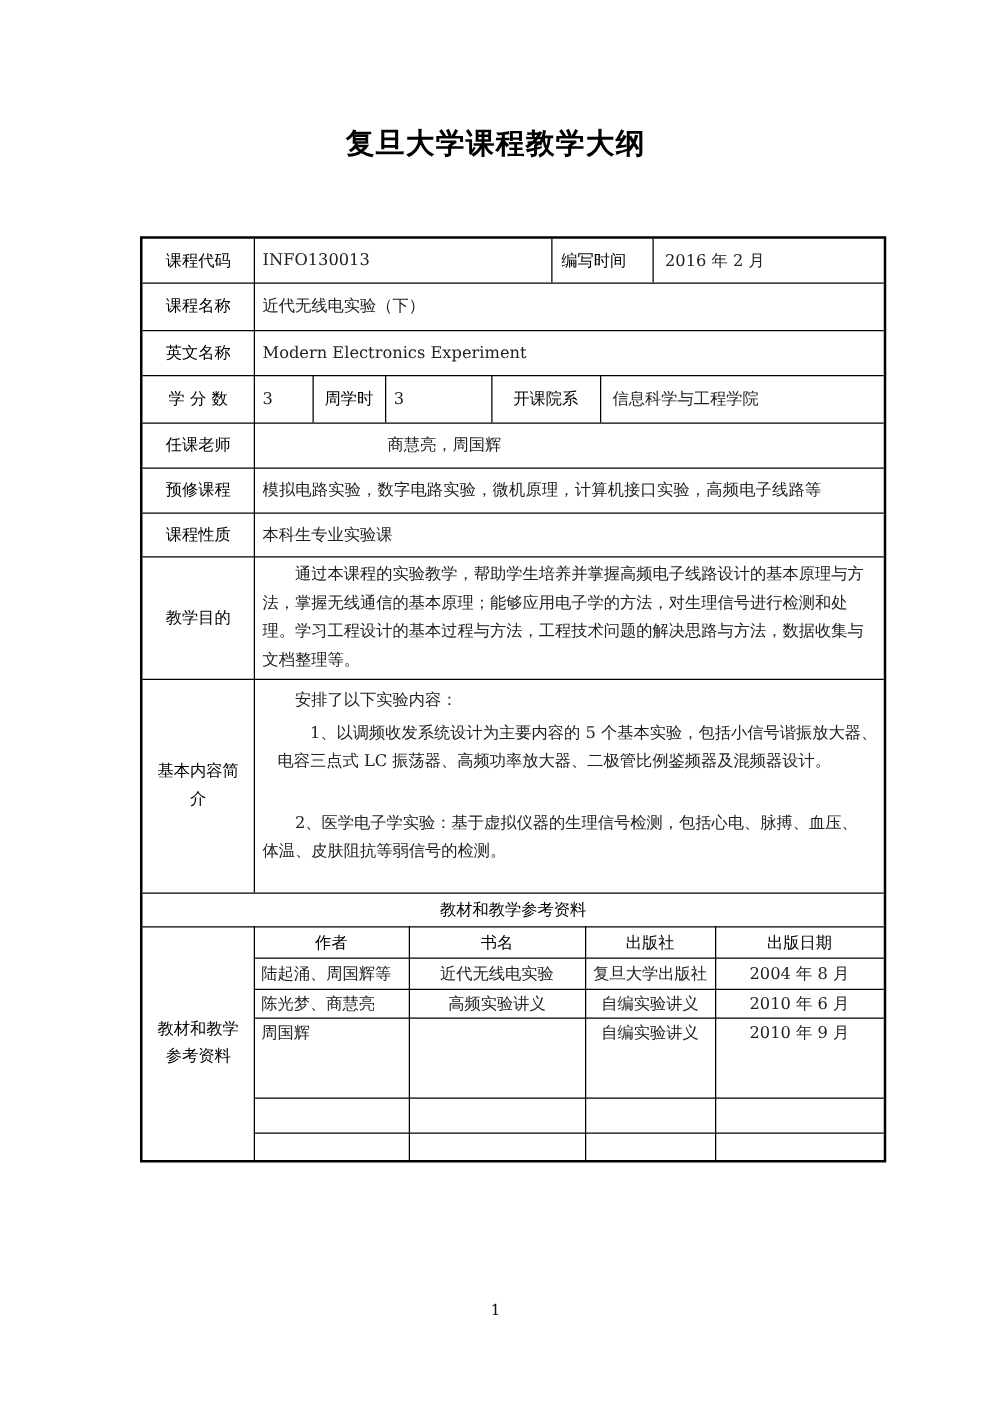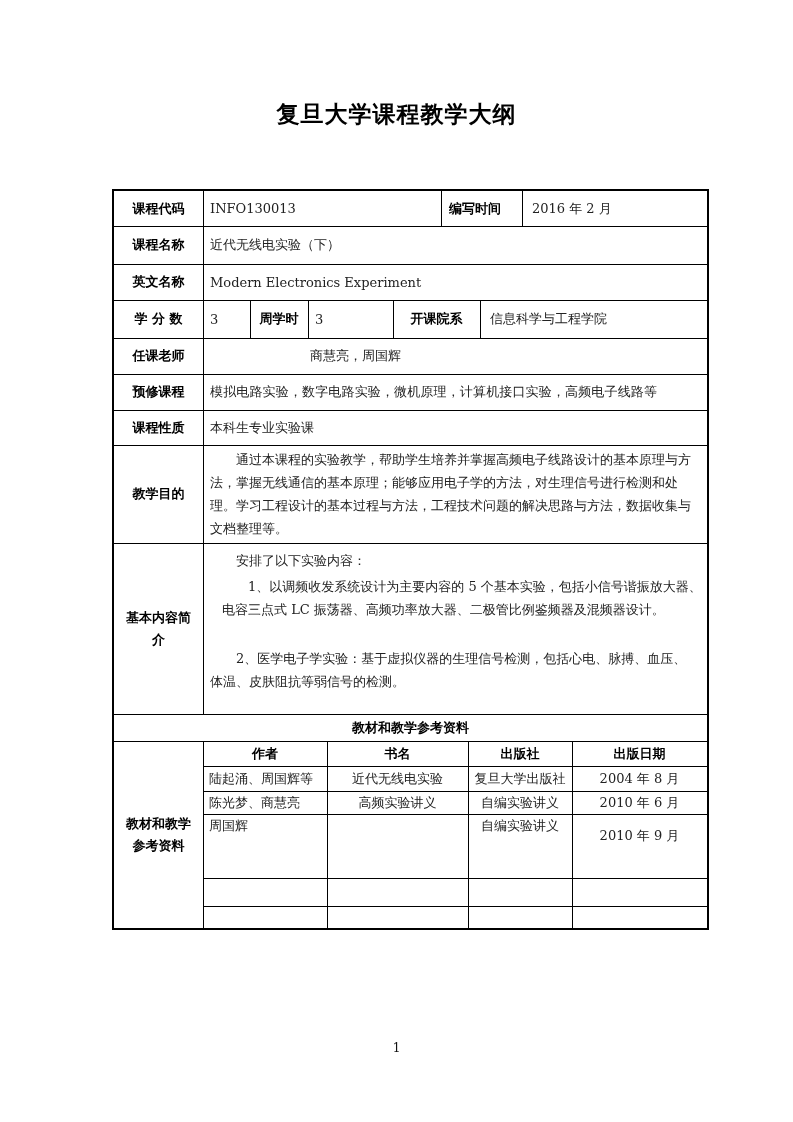--- a/index.html
+++ b/index.html
@@ -6,21 +6,21 @@
   body { width: 793px; height: 1122px; position: relative; overflow: hidden;
          font-family: "DejaVu Serif", "Liberation Serif", serif; color: #111; }
   .title { position: absolute; left: 0; width: 793px; top: 99px; text-align: center;
            font-family: "DejaVu Sans", "Liberation Sans", sans-serif; font-weight: bold;
            font-size: 23px; letter-spacing: 1px; color: #000; }
   .tbl { position: absolute; left: 112px; top: 189px; width: 597px; height: 741px;
          border: 2px solid #000; box-sizing: border-box; }
   .cell { position: absolute; box-sizing: border-box; display: flex; align-items: center;
           font-size: 13px; color: #222; }
   .lbl { justify-content: center; font-family: "DejaVu Sans", "Liberation Sans", sans-serif;
-         font-weight: bold; color: #000; font-size: 13px; }
+         font-weight: normal; color: #000; font-size: 13px; }
   .hl { position: absolute; height: 0; border-top: 1px solid #000; }
   .vl { position: absolute; width: 0; border-left: 1px solid #000; }
   .val { padding-left: 7px; }
   .para { position: absolute; font-size: 13px; line-height: 23px; color: #222; text-indent: 2em; margin: 0; }
   .ctr { justify-content: center; }
   .pagenum { position: absolute; top: 1041px; left: 0; width: 793px; text-align: center; font-size: 12px; }
 </style>
 </head>
 <body>
 
@@ -105,21 +105,21 @@
   <div class="cell ctr" style="left:354px;top:575px;width:104px;height:25px">复旦大学出版社</div>
   <div class="cell ctr" style="left:458px;top:575px;width:135px;height:25px">2004 年 8 月</div>
 
   <div class="cell" style="left:89px;top:600px;width:124px;height:23px;padding-left:6px">陈光梦、商慧亮</div>
   <div class="cell ctr" style="left:213px;top:600px;width:141px;height:23px">高频实验讲义</div>
   <div class="cell ctr" style="left:354px;top:600px;width:104px;height:23px">自编实验讲义</div>
   <div class="cell ctr" style="left:458px;top:600px;width:135px;height:23px">2010 年 6 月</div>
 
   <div class="cell" style="left:89px;top:623px;width:124px;height:64px;padding-left:6px;align-items:flex-start;padding-top:3px">周国辉</div>
   <div class="cell" style="left:354px;top:623px;width:104px;height:64px;justify-content:center;align-items:flex-start;padding-top:3px">自编实验讲义</div>
-  <div class="cell" style="left:458px;top:623px;width:135px;height:64px;justify-content:center;align-items:flex-start;padding-top:13px">2010 年 9 月</div>
+  <div class="cell" style="left:458px;top:623px;width:135px;height:64px;justify-content:center;align-items:flex-start;padding-top:3px">2010 年 9 月</div>
 
   <div class="cell" style="left:89px;top:687px;width:124px;height:28px"></div>
   <div class="cell" style="left:213px;top:687px;width:141px;height:28px"></div>
   <div class="cell" style="left:354px;top:687px;width:104px;height:28px"></div>
   <div class="cell" style="left:458px;top:687px;width:135px;height:28px"></div>
   <div class="cell" style="left:89px;top:715px;width:124px;height:22px"></div>
   <div class="cell" style="left:213px;top:715px;width:141px;height:22px"></div>
   <div class="cell" style="left:354px;top:715px;width:104px;height:22px"></div>
   <div class="cell" style="left:458px;top:715px;width:135px;height:22px"></div>
 </div>

